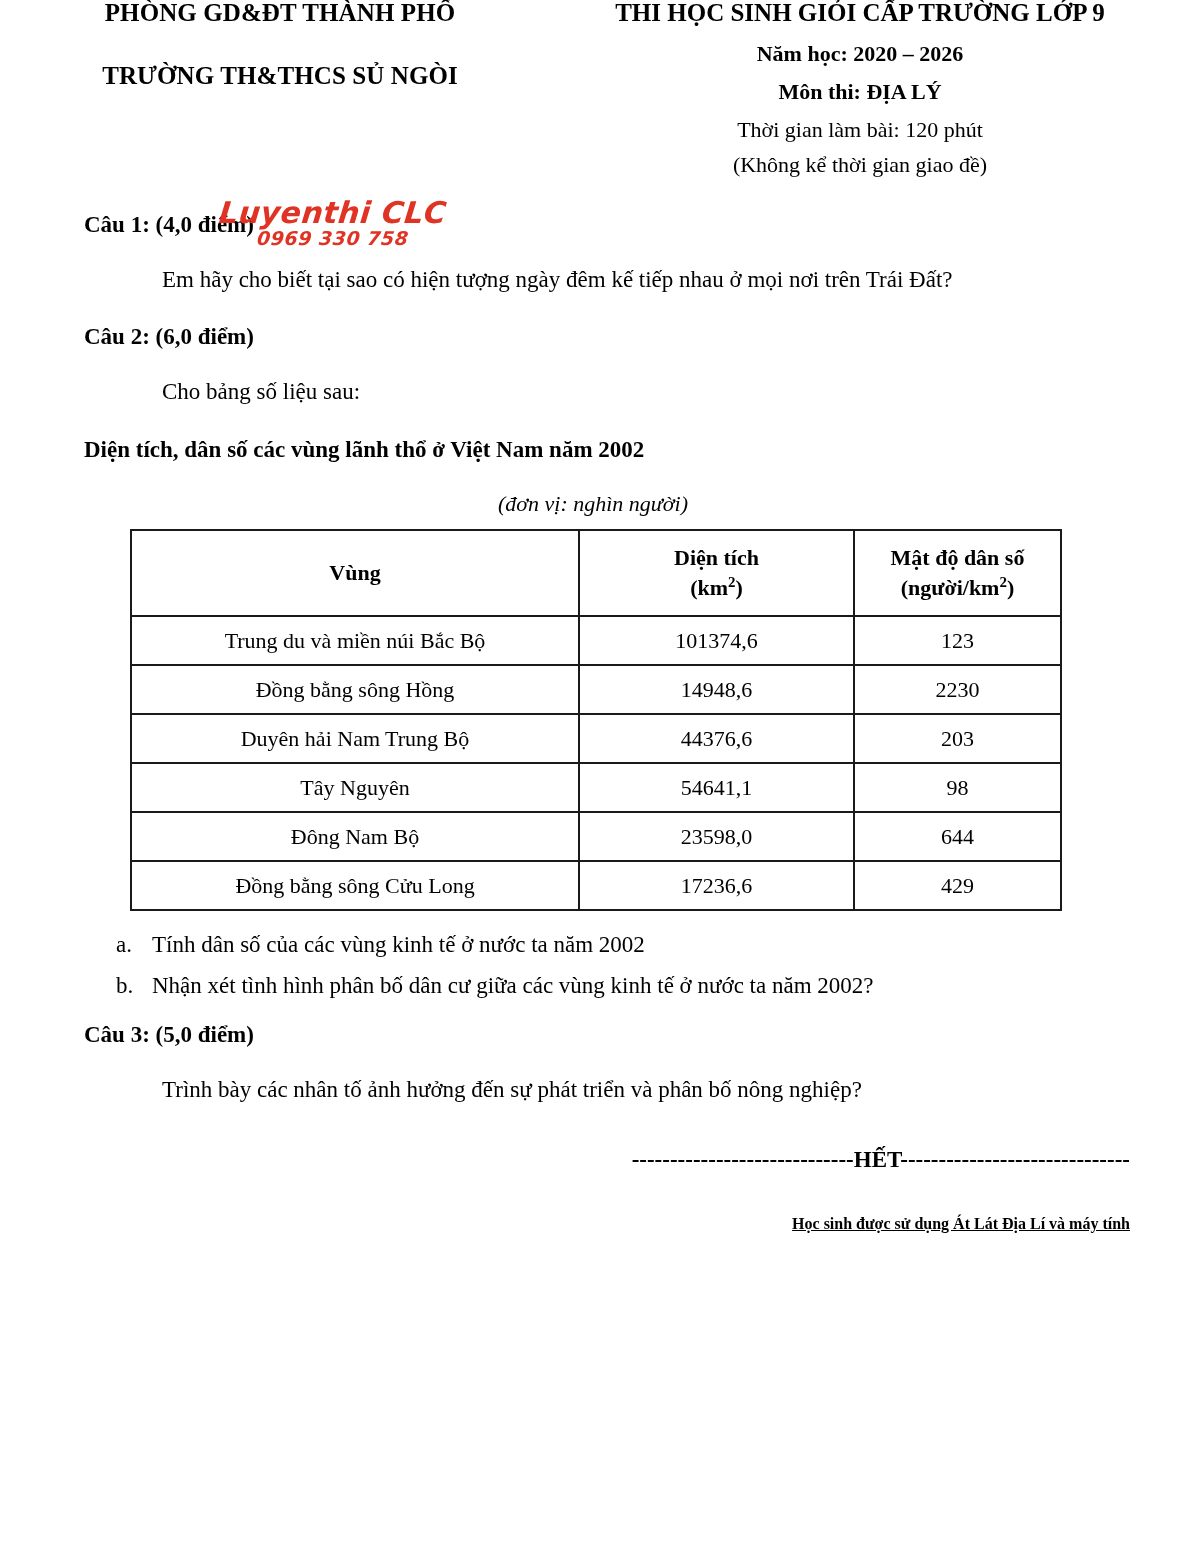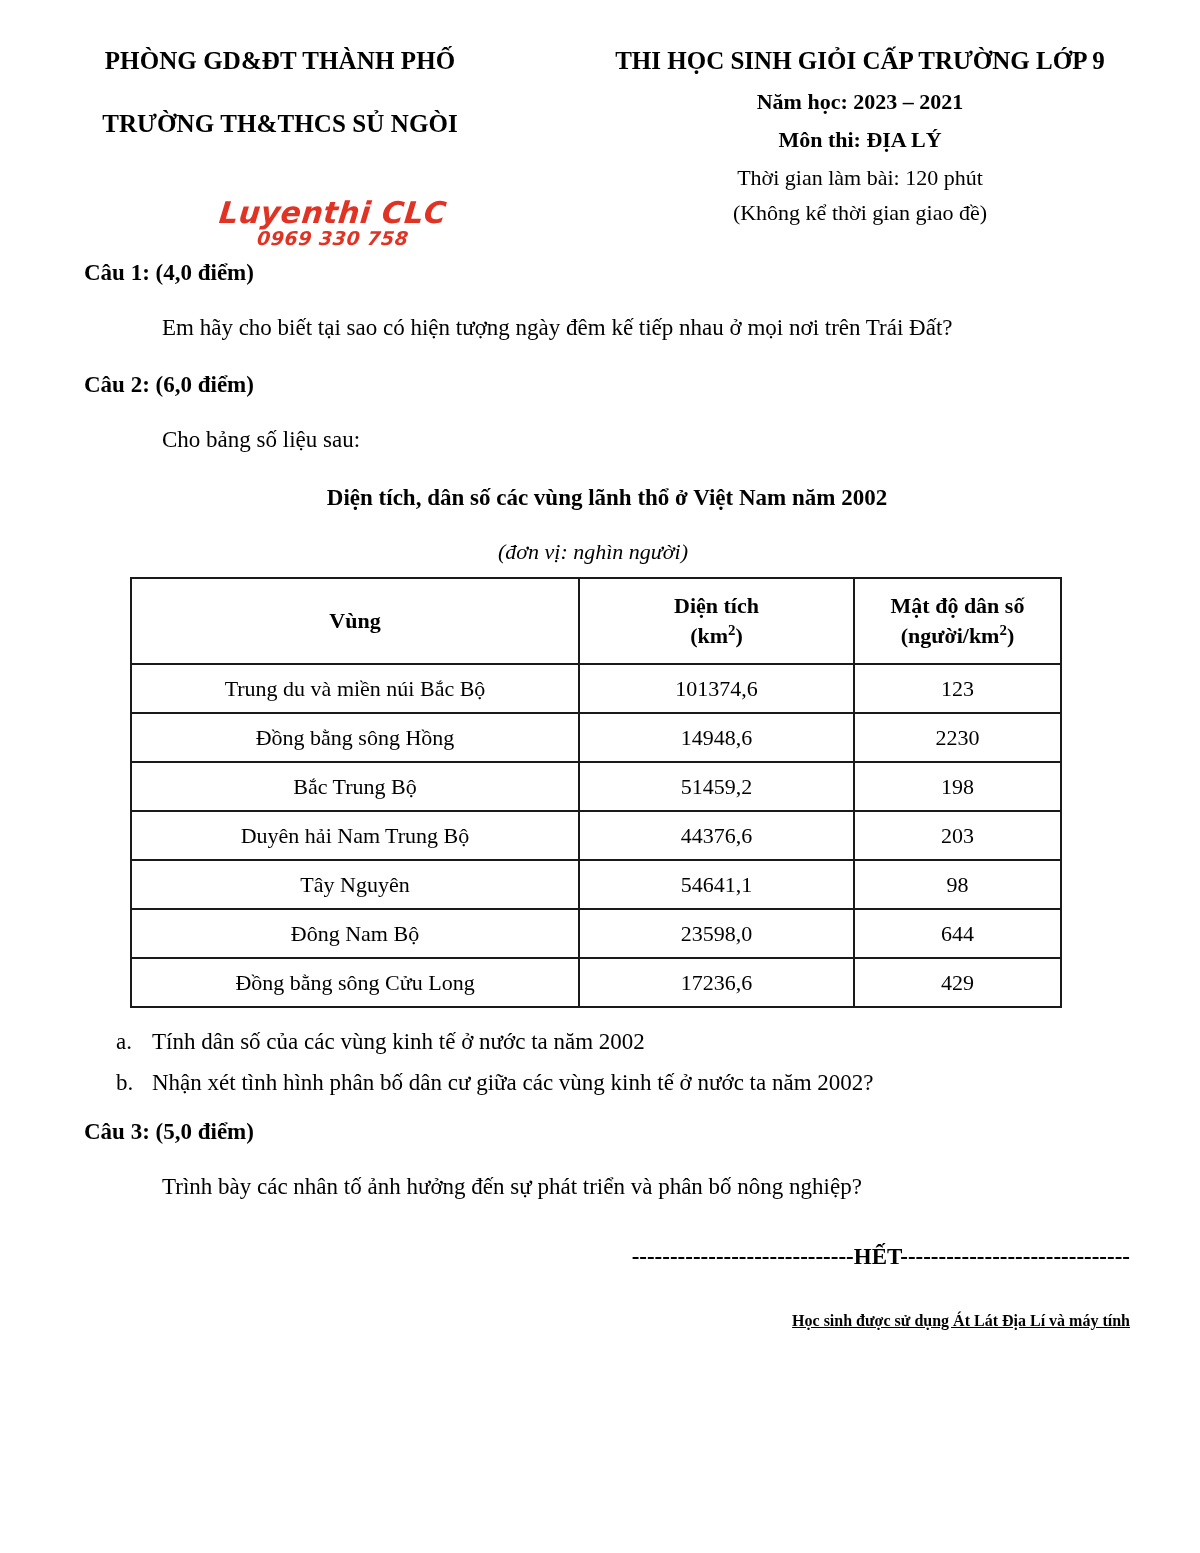--- a/index.html
+++ b/index.html
@@ -21,21 +21,20 @@
     width: 1200px;
     height: 1553px;
     box-sizing: border-box;
   }
 
   
   .header {
     display: flex;
     flex-direction: row;
     align-items: flex-start;
-    padding-top: 48px;
   }
   .header-left {
     width: 520px;
     text-align: center;
     padding-left: 20px;
   }
   .header-right {
     width: 640px;
     text-align: center;
   }
@@ -111,21 +110,21 @@
   .q-body {
     font-size: 23px;
     line-height: 1.0;
     margin: 0 0 34px 0;
     text-indent: 78px;
   }
 
   .table-title {
     font-weight: bold;
     font-size: 23px;
-    text-align: center;
+    text-align: left;
     margin: 14px 0 28px 0;
   }
   .unit-note {
     font-style: italic;
     font-size: 22px;
     text-align: center;
     padding-right: 28px;
     margin-bottom: 12px;
   }
 
@@ -200,21 +199,21 @@
 
   <div class="header">
 
     <div class="header-left">
       <div class="hdr-line-bold">PHÒNG GD&amp;ĐT THÀNH PHỐ</div>
       <div class="hdr-line-bold">TRƯỜNG TH&amp;THCS SỦ NGÒI</div>
     </div>
 
     <div class="header-right">
       <div class="hdr-title">THI HỌC SINH GIỎI CẤP TRƯỜNG LỚP 9</div>
-      <div class="hdr-sub">Năm học: 2023 – 2021</div>
+      <div class="hdr-sub">Năm học: 2020 – 2026</div>
       <div class="hdr-sub">Môn thi: ĐỊA LÝ</div>
       <div class="hdr-plain">Thời gian làm bài: 120 phút</div>
       <div class="hdr-plain">(Không kể thời gian giao đề)</div>
     </div>
   </div>
 
   <div class="logo-wrap">
     <span class="logo-main">Luyenthi CLC</span>
     <span class="logo-phone">0969 330 758</span>
   </div>
@@ -256,25 +255,20 @@
             <td>Trung du và miền núi Bắc Bộ</td>
             <td>101374,6</td>
             <td>123</td>
           </tr>
           <tr>
             <td>Đồng bằng sông Hồng</td>
             <td>14948,6</td>
             <td>2230</td>
           </tr>
           <tr>
-            <td>Bắc Trung Bộ</td>
-            <td>51459,2</td>
-            <td>198</td>
-          </tr>
-          <tr>
             <td>Duyên hải Nam Trung Bộ</td>
             <td>44376,6</td>
             <td>203</td>
           </tr>
           <tr>
             <td>Tây Nguyên</td>
             <td>54641,1</td>
             <td>98</td>
           </tr>
           <tr>

